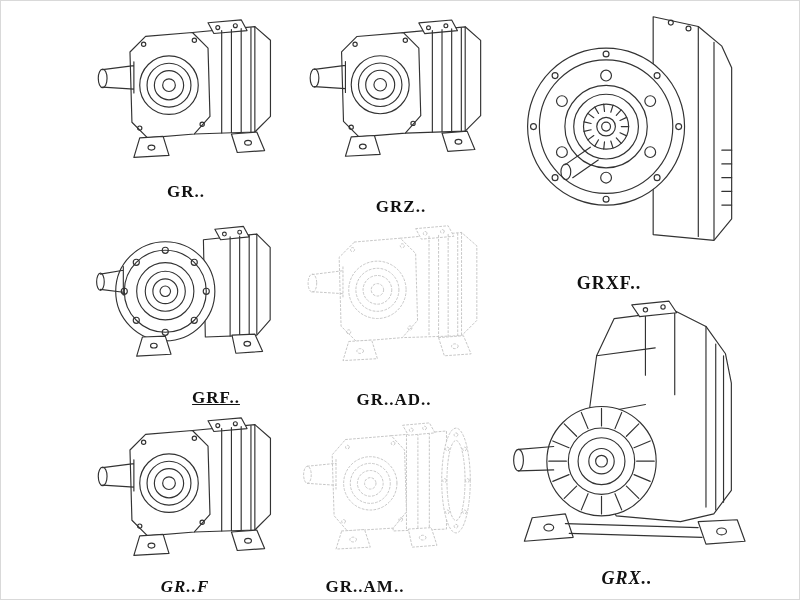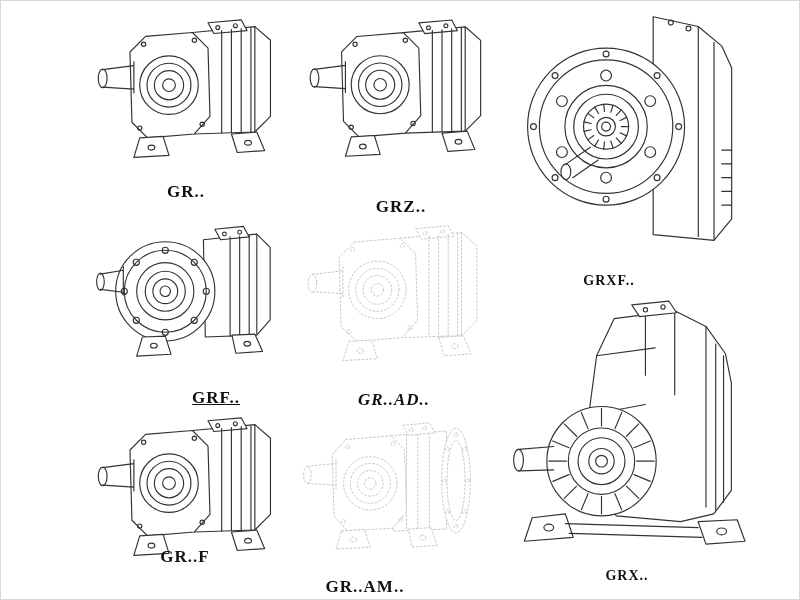--- a/index.html
+++ b/index.html
@@ -15,21 +15,21 @@
     stroke-linejoin:round;stroke-linecap:round;
   }
   svg.drawing.faded{
     stroke:#c4c4c4;stroke-width:1;stroke-dasharray:2 2.2;
   }
   .model-label{
     position:absolute;transform:translateX(-50%);
     font-weight:700;font-size:17px;letter-spacing:1px;color:#111;
     white-space:nowrap;
   }
-  .model-label.big{font-size:14px;}
+  .model-label.big{font-size:18px;}
   #symdefs{position:absolute;width:0;height:0;overflow:hidden;}
 </style>
 </head>
 <body>
 
 <svg id="symdefs" aria-hidden="true">
   <defs>
 
     <symbol id="sym-gr" viewBox="0 0 205 175">
       <path fill="#fff" d="M106 26 L170 20 L186 34 L186 112 L170 128 L108 130 Z"></path>
@@ -199,36 +199,36 @@
       <use href="#sym-grf" xlink:href="#sym-grf"></use>
     </svg>
   </figure>
   <div class="model-label" style="left:215px;top:387px;text-decoration:underline;">GRF..</div>
 
   <figure class="cell" style="left:298px;top:212px;">
     <svg class="drawing faded" viewBox="0 0 205 175" width="196" height="168">
       <use href="#sym-gr" xlink:href="#sym-gr"></use>
     </svg>
   </figure>
-  <div class="model-label" style="left:393px;top:389px;font-style:italic;">GR..AD..</div>
+  <div class="model-label" style="left:393px;top:389px;">GR..AD..</div>
 
   <figure class="cell" style="left:88px;top:404px;">
     <svg class="drawing" viewBox="0 0 205 175" width="200" height="171">
       <use href="#sym-gr" xlink:href="#sym-gr"></use>
     </svg>
   </figure>
-  <div class="model-label" style="left:184px;top:546px;">GR..F</div>
+  <div class="model-label" style="left:184px;top:576px;font-style:italic;">GR..F</div>
 
   <figure class="cell" style="left:295px;top:406px;">
     <svg class="drawing faded" viewBox="0 0 210 175" width="200" height="167">
       <use href="#sym-gram" xlink:href="#sym-gram"></use>
     </svg>
   </figure>
   <div class="model-label" style="left:364px;top:576px;">GR..AM..</div>
 
   <figure class="cell" style="left:498px;top:296px;">
     <svg class="drawing" viewBox="0 0 295 265" width="288" height="259">
       <use href="#sym-grx" xlink:href="#sym-grx"></use>
     </svg>
   </figure>
-  <div class="model-label big" style="left:626px;top:567px;">GRX..</div>
+  <div class="model-label big" style="left:626px;top:567px;font-style:italic;">GRX..</div>
 
 </div>
 
 </body></html>

